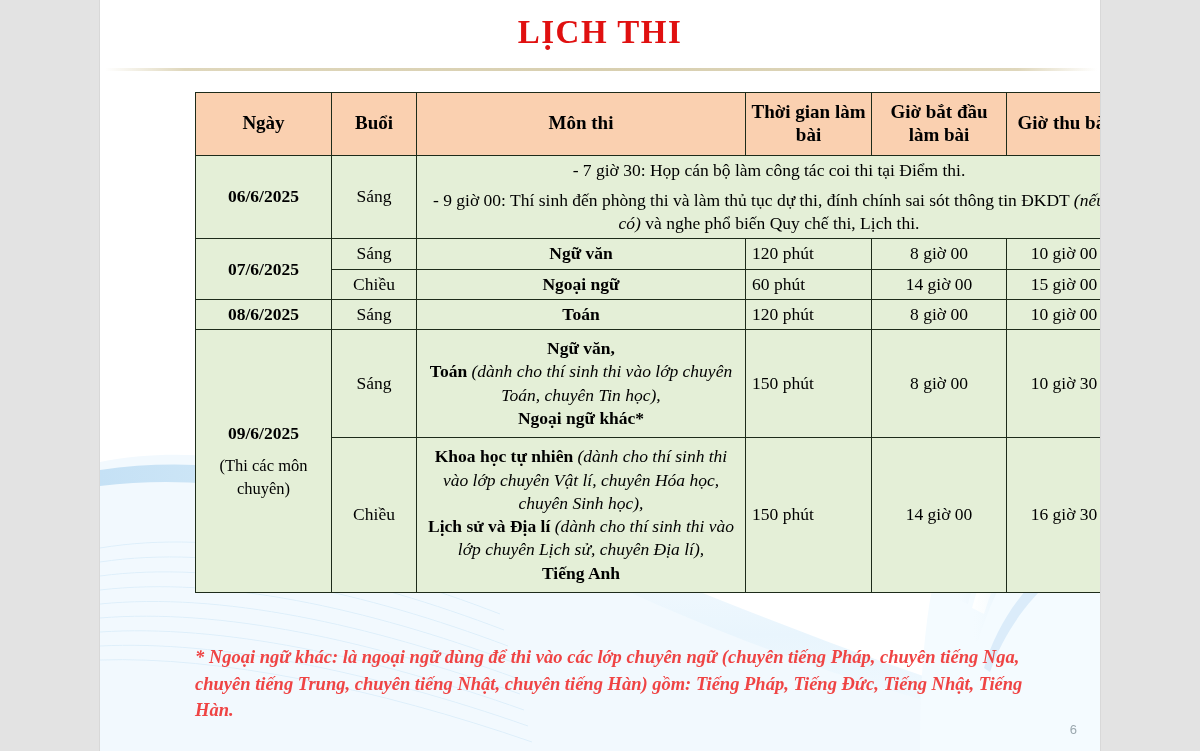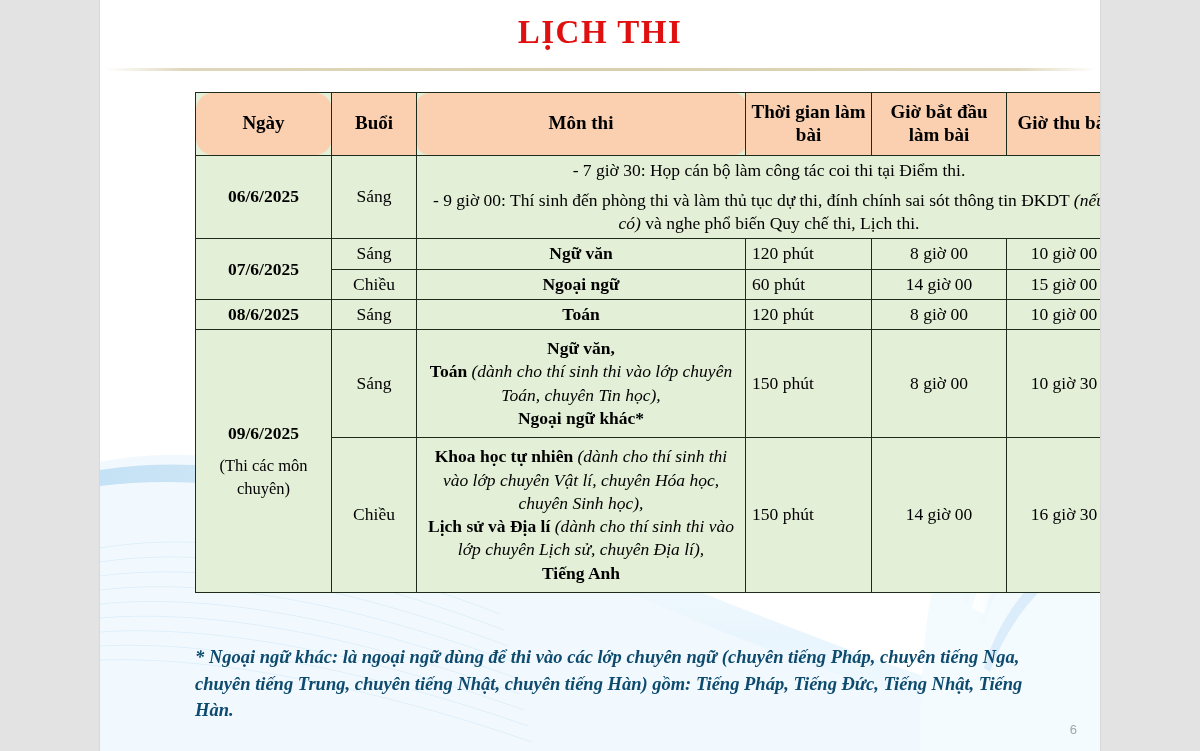--- a/index.html
+++ b/index.html
@@ -90,23 +90,23 @@
     font-weight: bold;
     font-size: 19px;
     line-height: 1.2;
     padding: 8px 4px;
   }
 
   #exam-table tbody td {
     background: #e4efd7;
   }
 
-  .c-date   { width: 127px; text-align: center; font-weight: bold; font-size: 17px; border-radius: 17px; }
+  .c-date   { width: 127px; text-align: center; font-weight: bold; font-size: 17px; }
   .c-sess   { width: 76px;  text-align: center; font-size: 17.5px; }
-  .c-subj   { width: 320px; text-align: center; border-radius: 12px; }
+  .c-subj   { width: 320px; text-align: center; }
   .c-dur    { width: 117px; text-align: left; font-size: 17.5px; }
   .c-start  { width: 126px; text-align: center; font-size: 17.5px; }
   .c-end    { width: 106px; text-align: center; font-size: 17.5px; }
 
   .subj-bold   { font-weight: bold; font-family: Liberation Serif, serif; }
   .note-ital   { font-style: italic; }
 
   .date-sub {
     display: block;
     font-weight: normal;
@@ -126,21 +126,21 @@
 
   .subj-block { padding: 4px 2px; }
   .subj-line { display: block; }
 
   
   #footnote {
     position: absolute;
     left: 95px;
     top: 644px;
     width: 860px;
-    color: #0c4a6e;
+    color: #ef4444;
     font-weight: bold;
     font-style: italic;
     font-size: 18.5px;
     line-height: 1.44;
     text-align: left;
   }
 
   
   #page-num {
     position: absolute;

